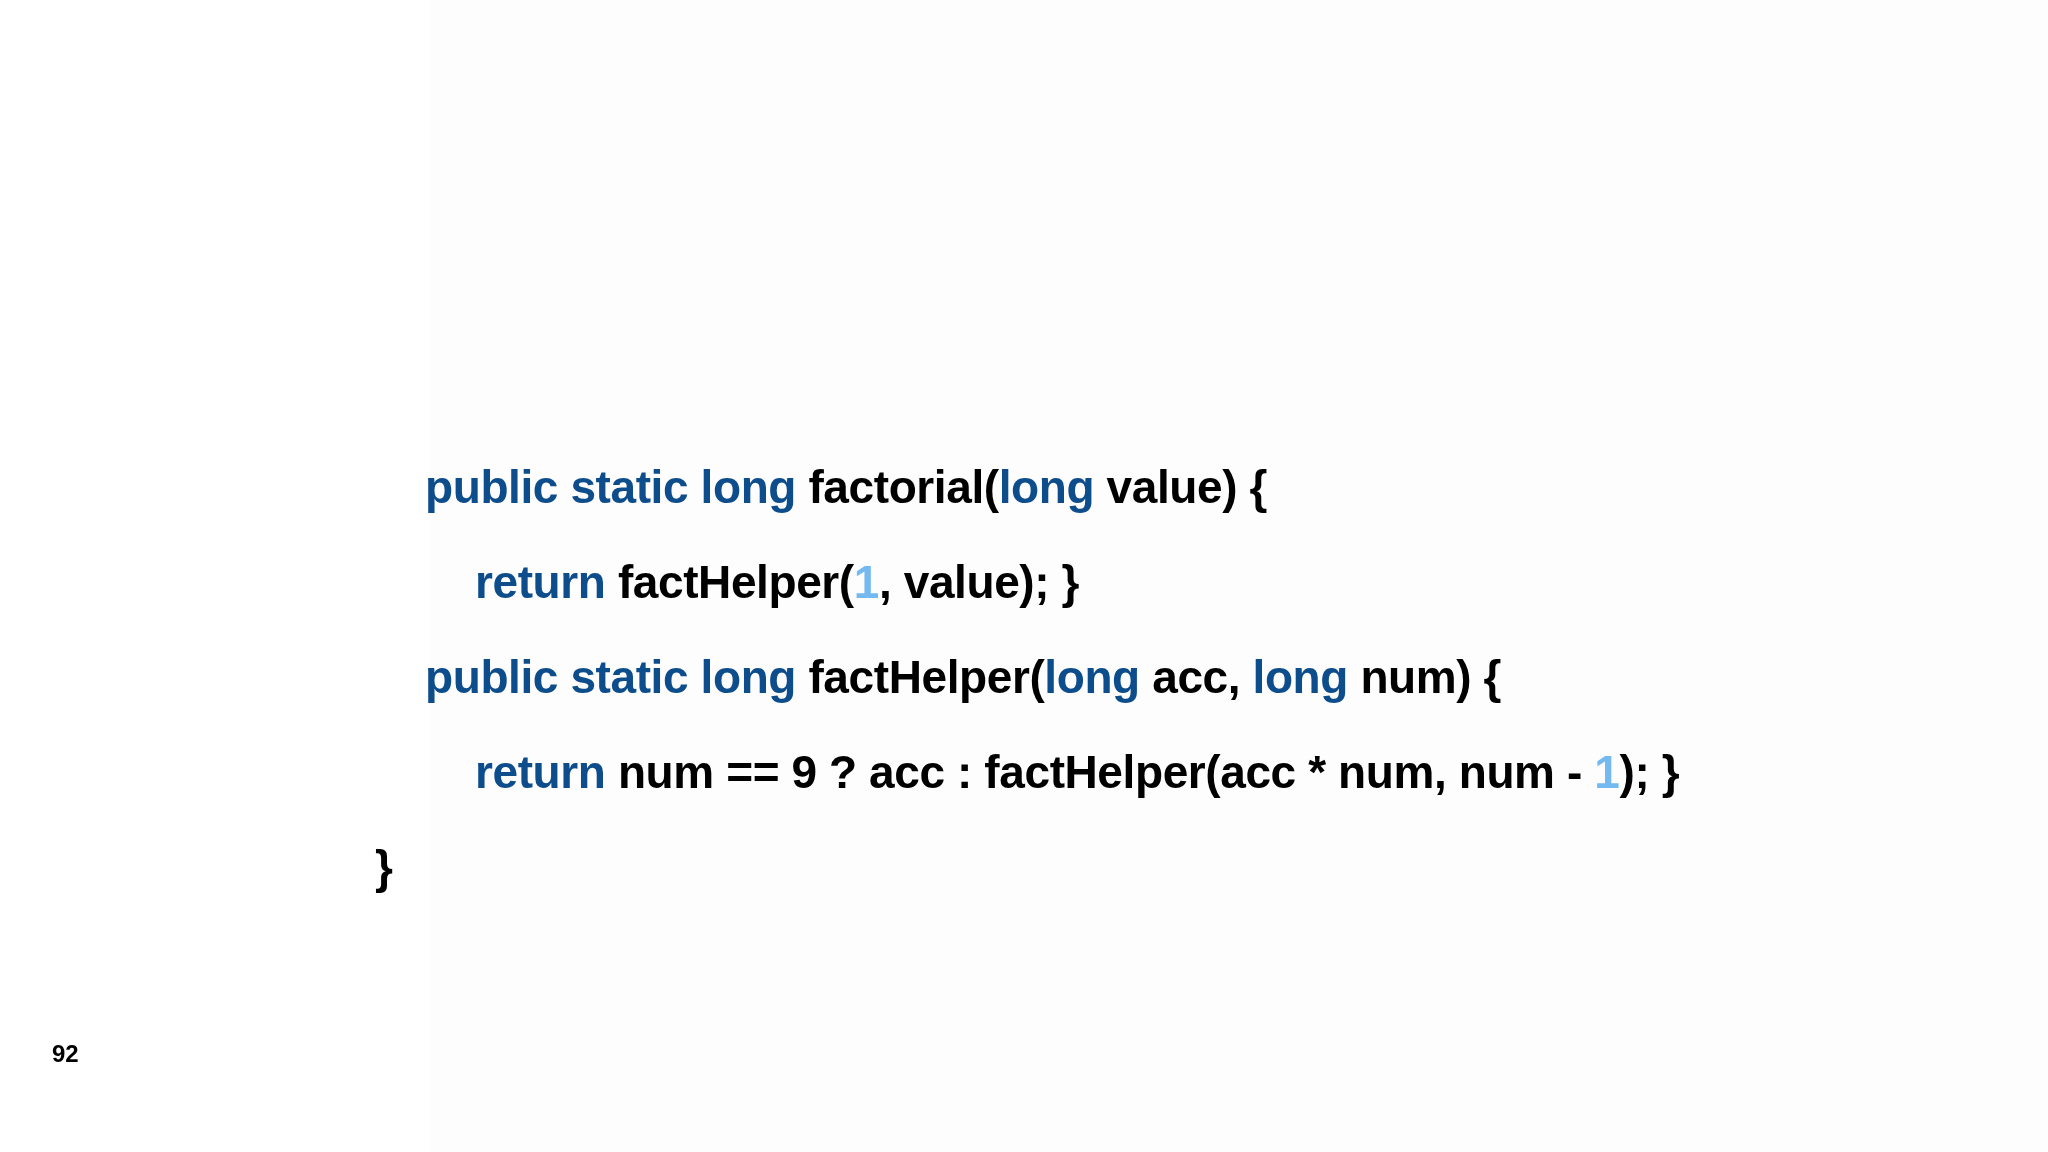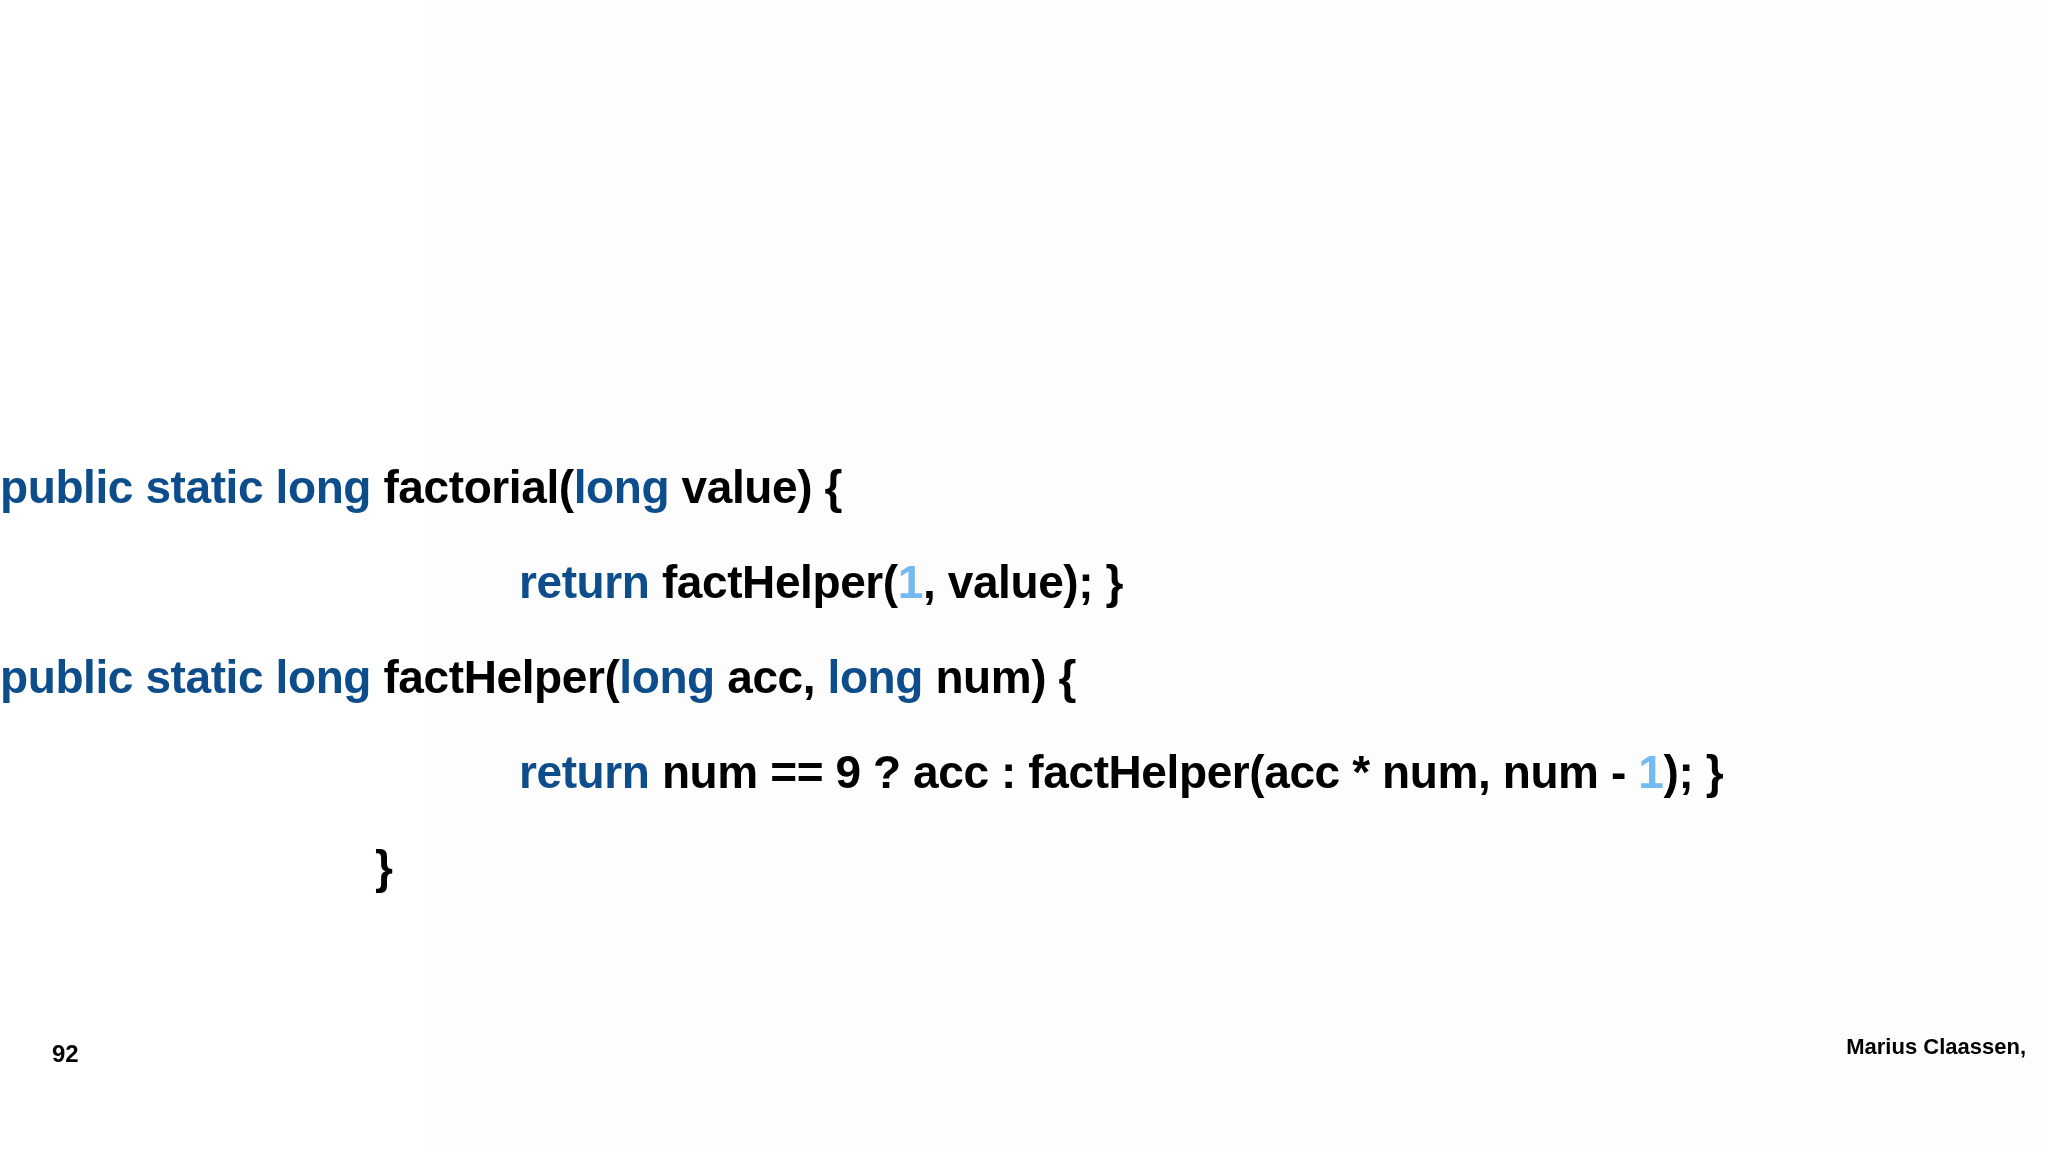--- a/index.html
+++ b/index.html
@@ -40,22 +40,22 @@
     height: 95px;
     line-height: 95px;
     white-space: pre;
     font-family: "Liberation Sans", sans-serif;
     font-weight: bold;
     font-size: 46px;
     font-stretch: condensed;
     letter-spacing: -0.4px;
     color: #000000;
   }
-  .indent-0 { }
-  .indent-1 { padding-left: 475px; margin-left: 44px; }
+  .indent-0 { padding-left: 425px; }
+  .indent-1 { padding-left: 475px; }
   .indent-out { padding-left: 375px; }
 
   .tok { white-space: pre; }
   .tok-kw  { color: #0d4d8c; }
   .tok-num { color: #74b9f0; }
   .tok-txt { color: #000000; }
 
   .page-number {
     position: absolute;
     left: 52px;
@@ -91,16 +91,15 @@
       <div class="code-line indent-0"><span class="tok tok-kw">public static long </span><span class="tok tok-txt">factorial(</span><span class="tok tok-kw">long</span><span class="tok tok-txt"> value) {</span></div>
       <div class="code-line indent-1"><span class="tok tok-kw">return</span><span class="tok tok-txt"> factHelper(</span><span class="tok tok-num">1</span><span class="tok tok-txt">, value); }</span></div>
       <div class="code-line indent-0"><span class="tok tok-kw">public static long</span><span class="tok tok-txt"> factHelper(</span><span class="tok tok-kw">long</span><span class="tok tok-txt"> acc, </span><span class="tok tok-kw">long</span><span class="tok tok-txt"> num) {</span></div>
       <div class="code-line indent-1"><span class="tok tok-kw">return</span><span class="tok tok-txt"> num == 9 ? acc : factHelper(acc * num, num - </span><span class="tok tok-num">1</span><span class="tok tok-txt">); }</span></div>
       <div class="code-line indent-out"><span class="tok tok-txt">}</span></div>
     </div>
 
   <div class="page-number">92</div>
 
   <div class="footer">
-    <div>Marius Claassen,</div>
   </div>
 
 </div>
 
 </body></html>

